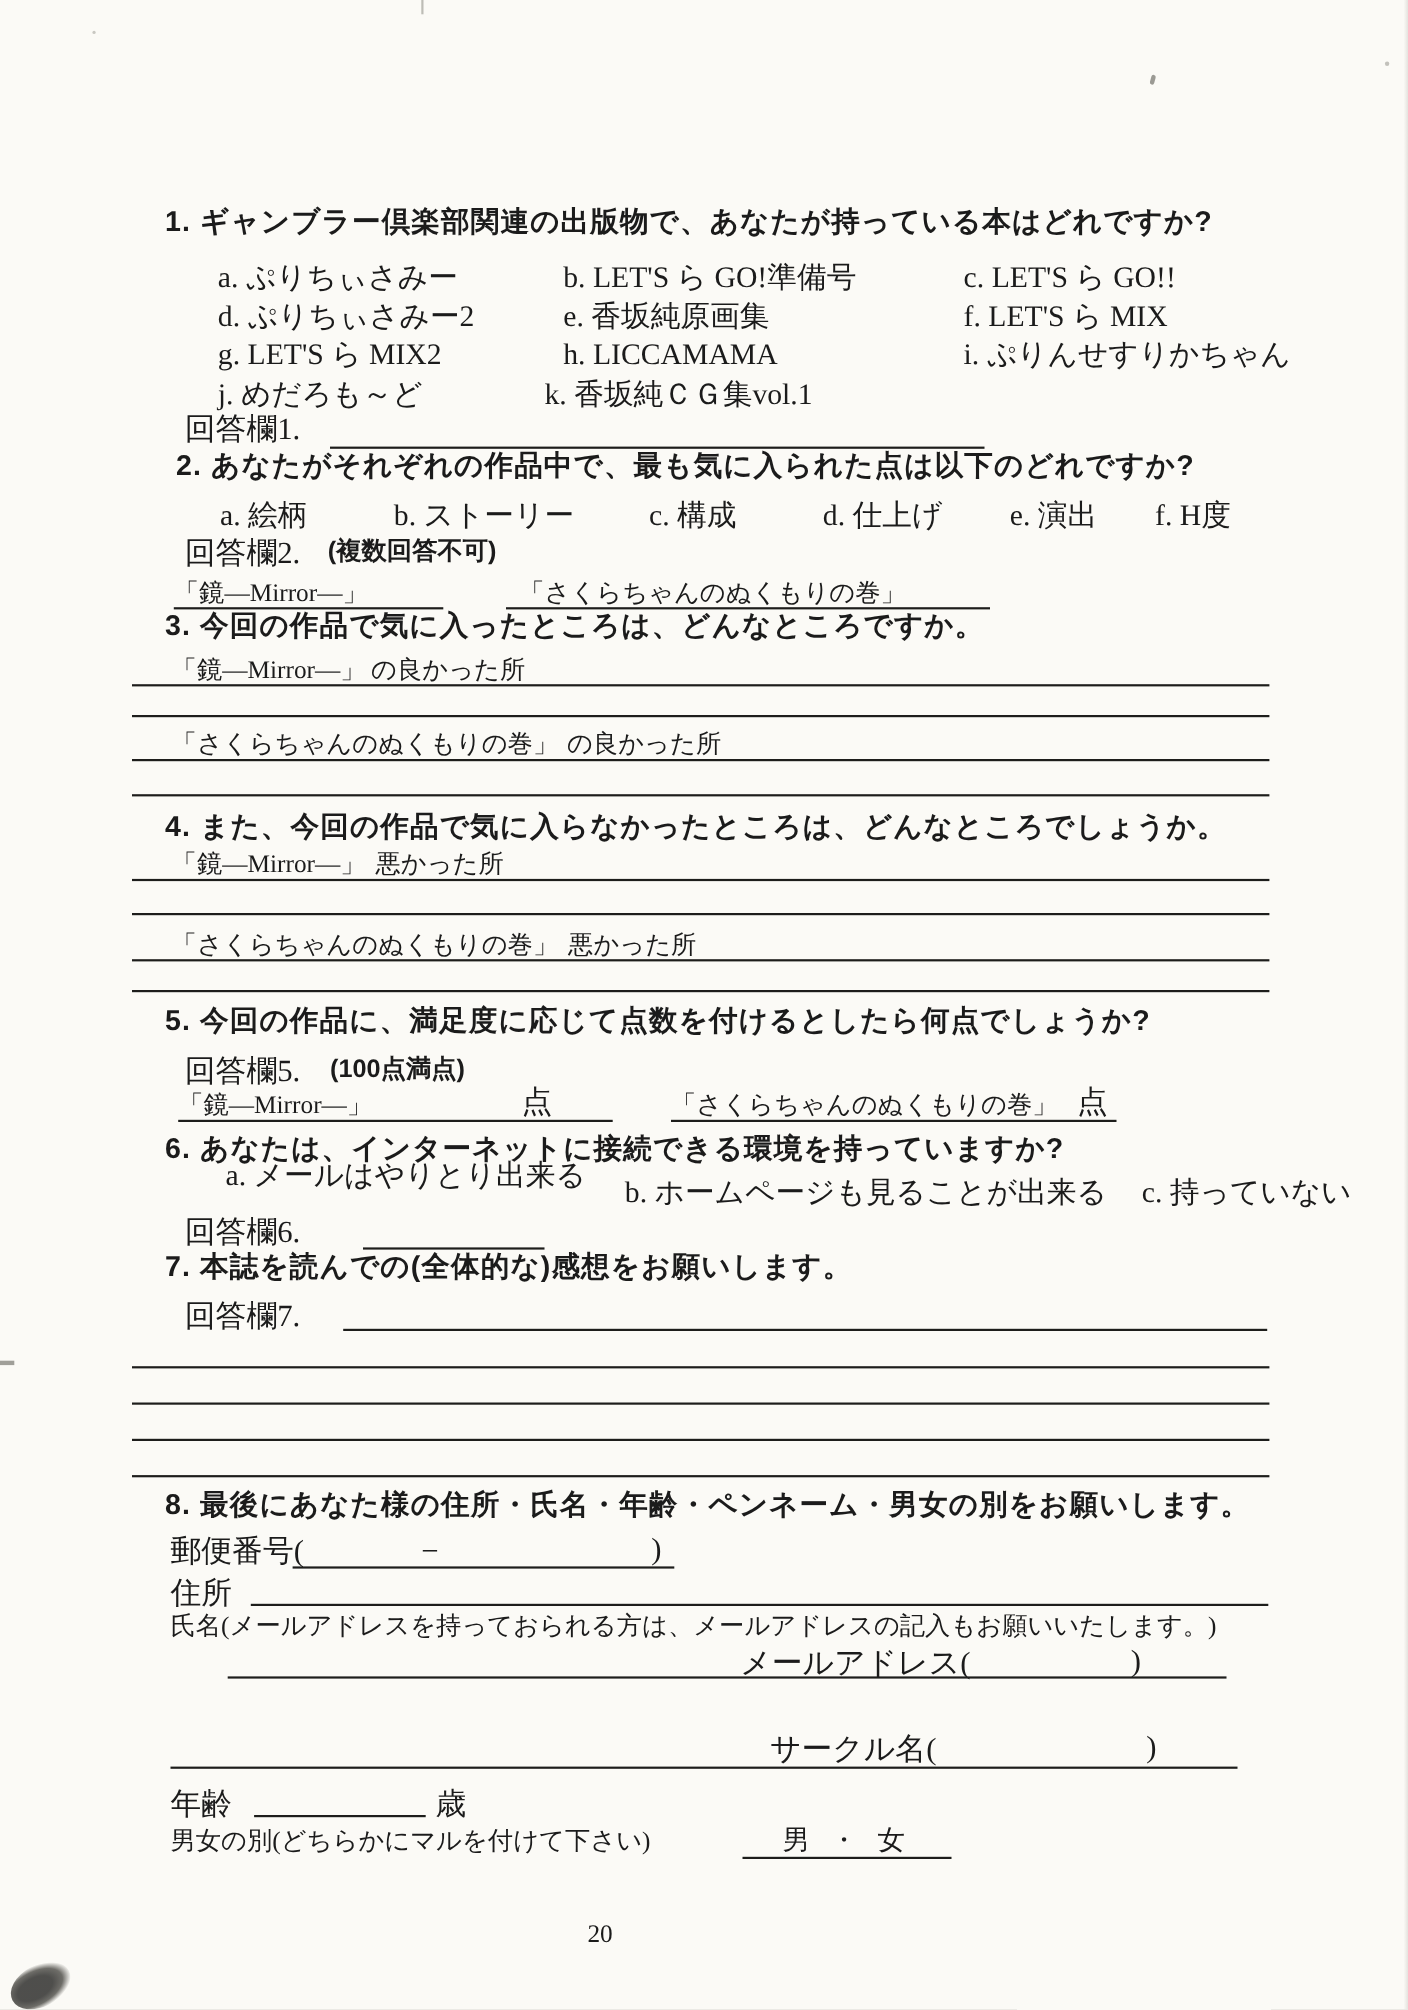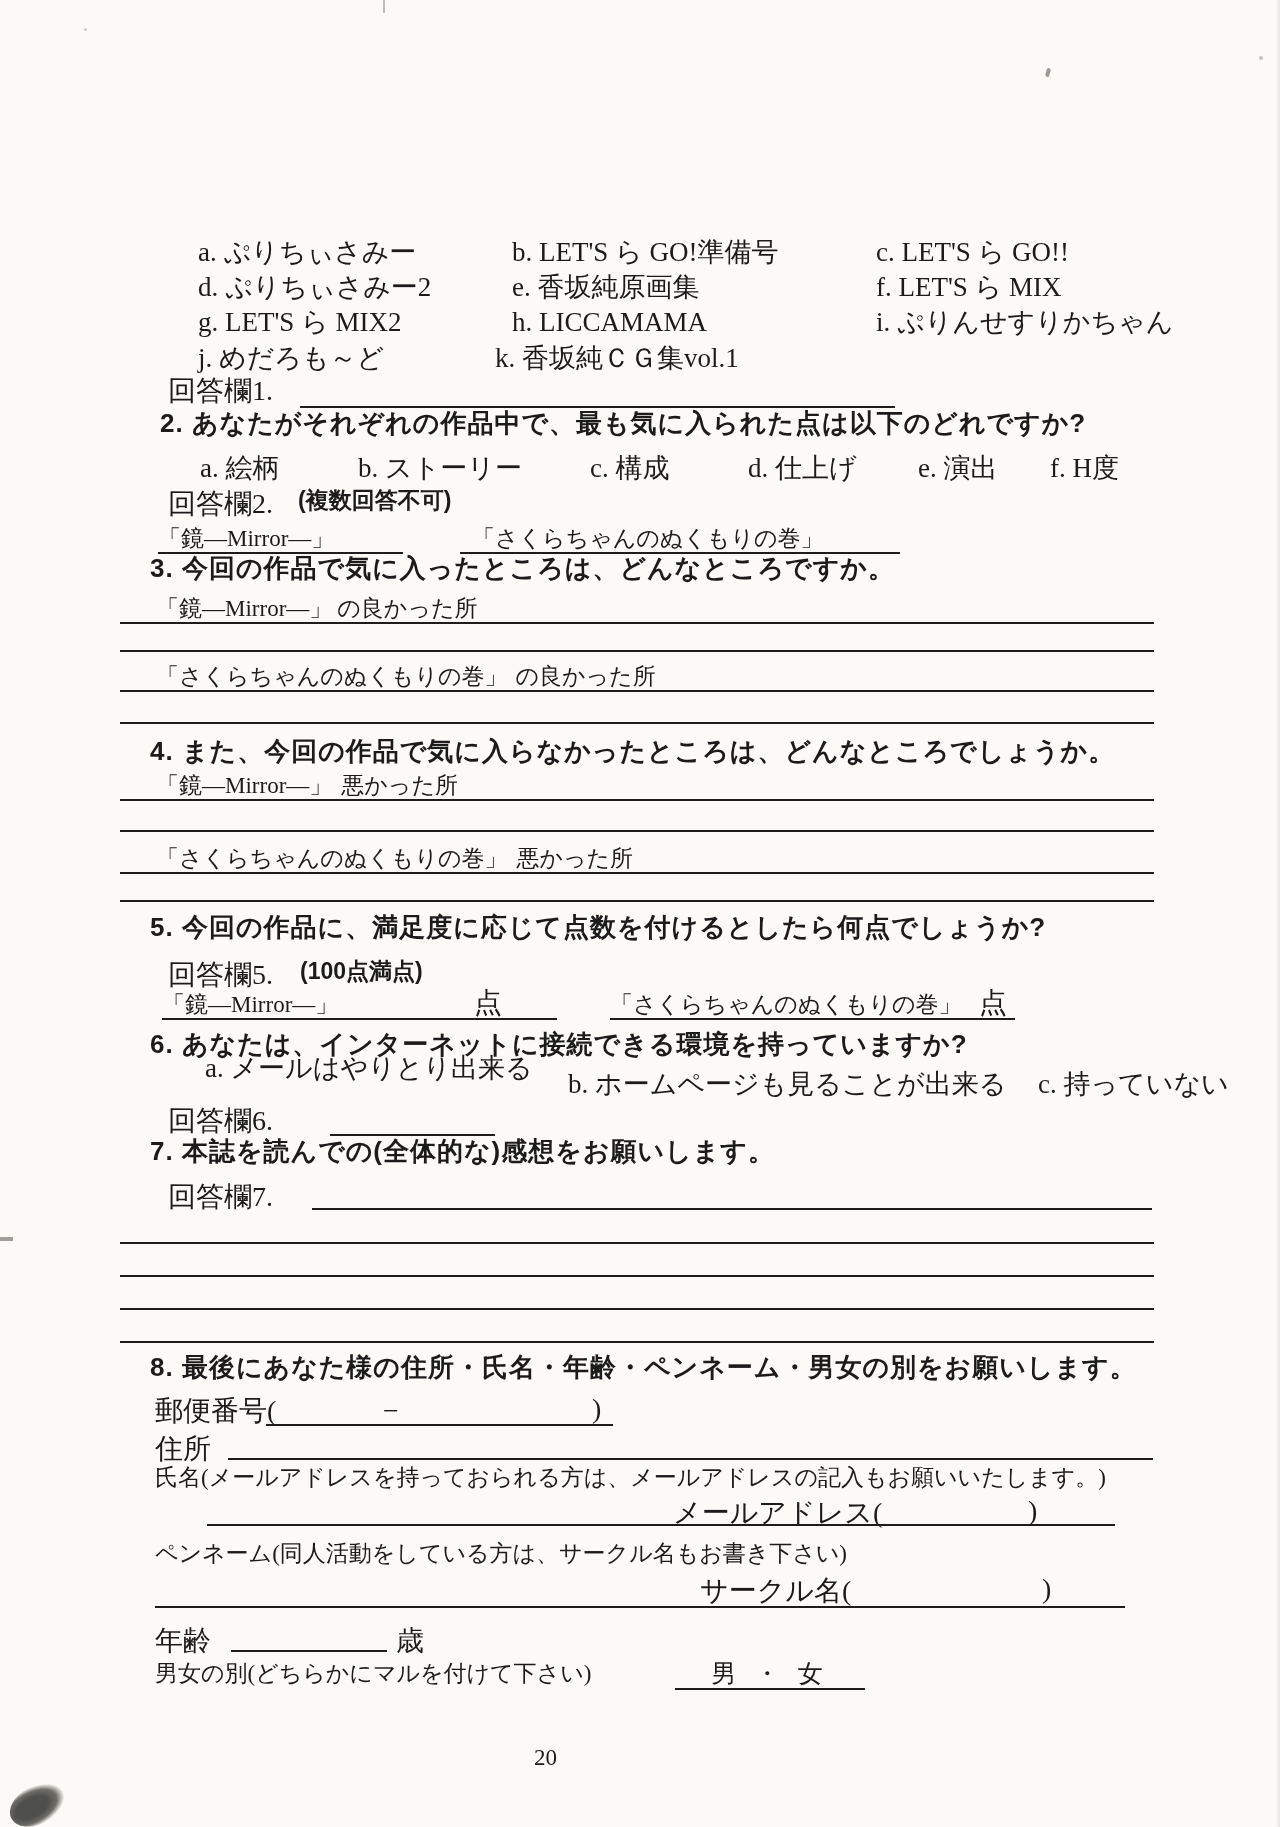--- a/index.html
+++ b/index.html
@@ -18,20 +18,21 @@
   .spread{justify-content:space-between;}
   .artifact{position:absolute;}
   .edge-r{position:absolute;top:0;right:0;width:4px;height:100%;background:linear-gradient(to left,#e4e3de,rgba(228,227,222,0));}
 </style>
 </head>
 <body>
 
 <div class="page">
 
 
+  <div class="t g h" style="left:150px;top:186px;">1. ギャンブラー倶楽部関連の出版物で、あなたが持っている本はどれですか?</div>
   <div class="t m opt" style="left:198px;top:236px;">a. ぷりちぃさみー</div>
   <div class="t m opt" style="left:512px;top:236px;">b. LET'S ら GO!準備号</div>
   <div class="t m opt" style="left:876px;top:236px;">c. LET'S ら GO!!</div>
   <div class="t m opt" style="left:198px;top:271px;">d. ぷりちぃさみー2</div>
   <div class="t m opt" style="left:512px;top:271px;">e. 香坂純原画集</div>
   <div class="t m opt" style="left:876px;top:271px;">f. LET'S ら MIX</div>
   <div class="t m opt" style="left:198px;top:306px;">g. LET'S ら MIX2</div>
   <div class="t m opt" style="left:512px;top:306px;">h. LICCAMAMA</div>
   <div class="t m opt" style="left:876px;top:306px;">i. ぷりんせすりかちゃん</div>
   <div class="t m opt" style="left:198px;top:342px;">j. めだろも～ど</div>
@@ -115,21 +116,20 @@
 
   <div class="t m lbl" style="left:155px;top:1432px;">住所</div>
   <div class="ln" style="left:228px;top:1458px;width:925px;"></div>
 
   <div class="t m sm" style="left:155px;top:1464px;">氏名(メールアドレスを持っておられる方は、メールアドレスの記入もお願いいたします。)</div>
 
   <div class="t m lbl" style="left:673px;top:1496px;">メールアドレス(</div>
   <div class="t m lbl" style="left:1028px;top:1494px;">)</div>
   <div class="ln" style="left:207px;top:1524px;width:908px;"></div>
 
-  <div class="t m sm" style="left:155px;top:1540px;">ペンネーム(同人活動をしている方は、サークル名もお書き下さい)</div>
 
   <div class="t m lbl" style="left:700px;top:1574px;">サークル名(</div>
   <div class="t m lbl" style="left:1042px;top:1572px;">)</div>
   <div class="ln" style="left:155px;top:1606px;width:970px;"></div>
 
   <div class="t m lbl" style="left:155px;top:1624px;">年齢</div>
   <div class="ln" style="left:231px;top:1650px;width:156px;"></div>
   <div class="t m lbl" style="left:396px;top:1624px;">歳</div>
 
   <div class="t m sm" style="left:155px;top:1660px;">男女の別(どちらかにマルを付けて下さい)</div>

